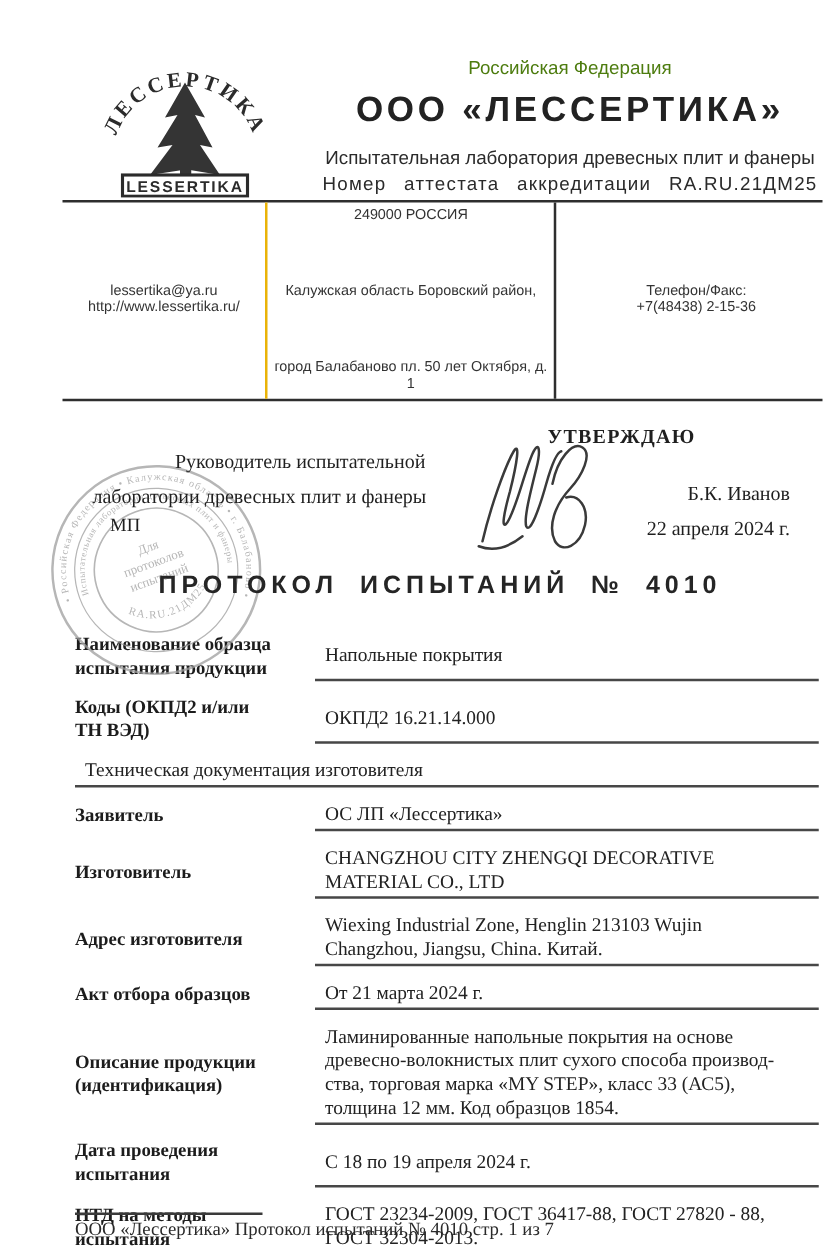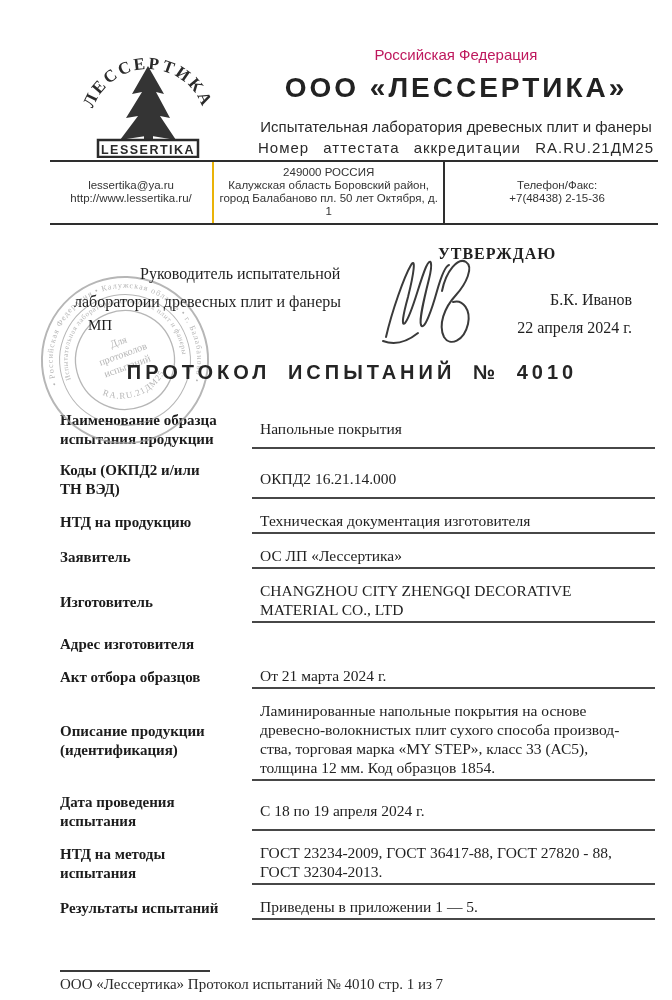--- a/index.html
+++ b/index.html
@@ -7,33 +7,33 @@
   .page {
     position:relative; width:672px; height:1000px; margin:0 auto;
     background:#ffffff; overflow:hidden; color:#1f1f1f;
     font-family:"Liberation Serif", serif;
   }
   
   .header { position:relative; height:160px; }
   .logo { position:absolute; left:72px; top:48px; }
   .head-right { position:absolute; left:250px; top:0; width:412px; text-align:center;
                 font-family:"Liberation Sans", sans-serif; }
-  .country { position:absolute; left:0; top:46px; width:100%; font-size:15px; color:#be185d; }
+  .country { position:absolute; left:0; top:46px; width:100%; font-size:15px; color:#4d7c0f; }
   .company { position:absolute; left:0; top:72px; width:100%; font-size:28px; font-weight:bold;
              letter-spacing:3px; color:#222; }
   .lab     { position:absolute; left:0; top:118px; width:100%; font-size:15px; color:#2a2a2a; }
   .accred  { position:absolute; left:0; top:139px; width:100%; font-size:15px; color:#2a2a2a;
              letter-spacing:1px; word-spacing:9px; }
   
   .contact { display:flex; margin:0 14px 0 50px; border-top:2px solid #2e2e2e;
              border-bottom:2px solid #2e2e2e; font-family:"Liberation Sans", sans-serif;
              font-size:11.5px; line-height:13px; text-align:center; color:#333; }
   .contact .cell { padding:4px 4px 5px; display:flex; flex-direction:column; justify-content:center; }
   .cell.c1 { width:27%; border-right:2px solid #eab308; }
-  .cell.c2 { width:38%; border-right:2px solid #2e2e2e; }
+  .cell.c2 { width:38%; border-right:2px solid #2e2e2e;gap:48px; }
   .cell.c3 { width:35%;padding-left:15px; }
   
   .approval { position:relative; height:178px; }
   .approval > div { position:absolute; }
   .approve-label { left:438px; top:20px; font-size:16px; font-weight:bold; letter-spacing:1px; }
   .head-line1 { left:140px; top:40px; font-size:16px; }
   .head-line2 { left:74px;  top:68px; font-size:16px; }
   .mp { left:88px; top:92px; font-size:15px; font-weight:normal; }
   .approver-name { left:500px; top:66px; width:132px; text-align:right; font-size:16px; }
   .approve-date  { left:500px; top:94px; width:132px; text-align:right; font-size:16px; }
@@ -152,34 +152,35 @@
       <div class="flabel">Наименование образца
 испытания продукции</div>
       <div class="fvalue">Напольные покрытия</div>
     </div>
     <div class="row">
       <div class="flabel">Коды (ОКПД2 и/или
 ТН ВЭД)</div>
       <div class="fvalue">ОКПД2 16.21.14.000</div>
     </div>
     <div class="row">
-      <div class="flabel">НТД на продукцию</div>
       <div class="fvalue">Техническая документация изготовителя</div>
     </div>
     <div class="row">
       <div class="flabel">Заявитель</div>
       <div class="fvalue">ОС ЛП «Лессертика»</div>
     </div>
     <div class="row">
       <div class="flabel">Изготовитель</div>
       <div class="fvalue">CHANGZHOU CITY ZHENGQI DECORATIVE
 MATERIAL CO., LTD</div>
     </div>
     <div class="row">
       <div class="flabel">Адрес  изготовителя</div>
+      <div class="fvalue">Wiexing Industrial Zone, Henglin 213103 Wujin
+Changzhou, Jiangsu, China. Китай.</div>
     </div>
     <div class="row">
       <div class="flabel">Акт отбора образцов</div>
       <div class="fvalue">От 21 марта 2024 г.</div>
     </div>
     <div class="row">
       <div class="flabel">Описание продукции
 (идентификация)</div>
       <div class="fvalue">Ламинированные напольные покрытия на основе
 древесно-волокнистых плит сухого способа производ-

